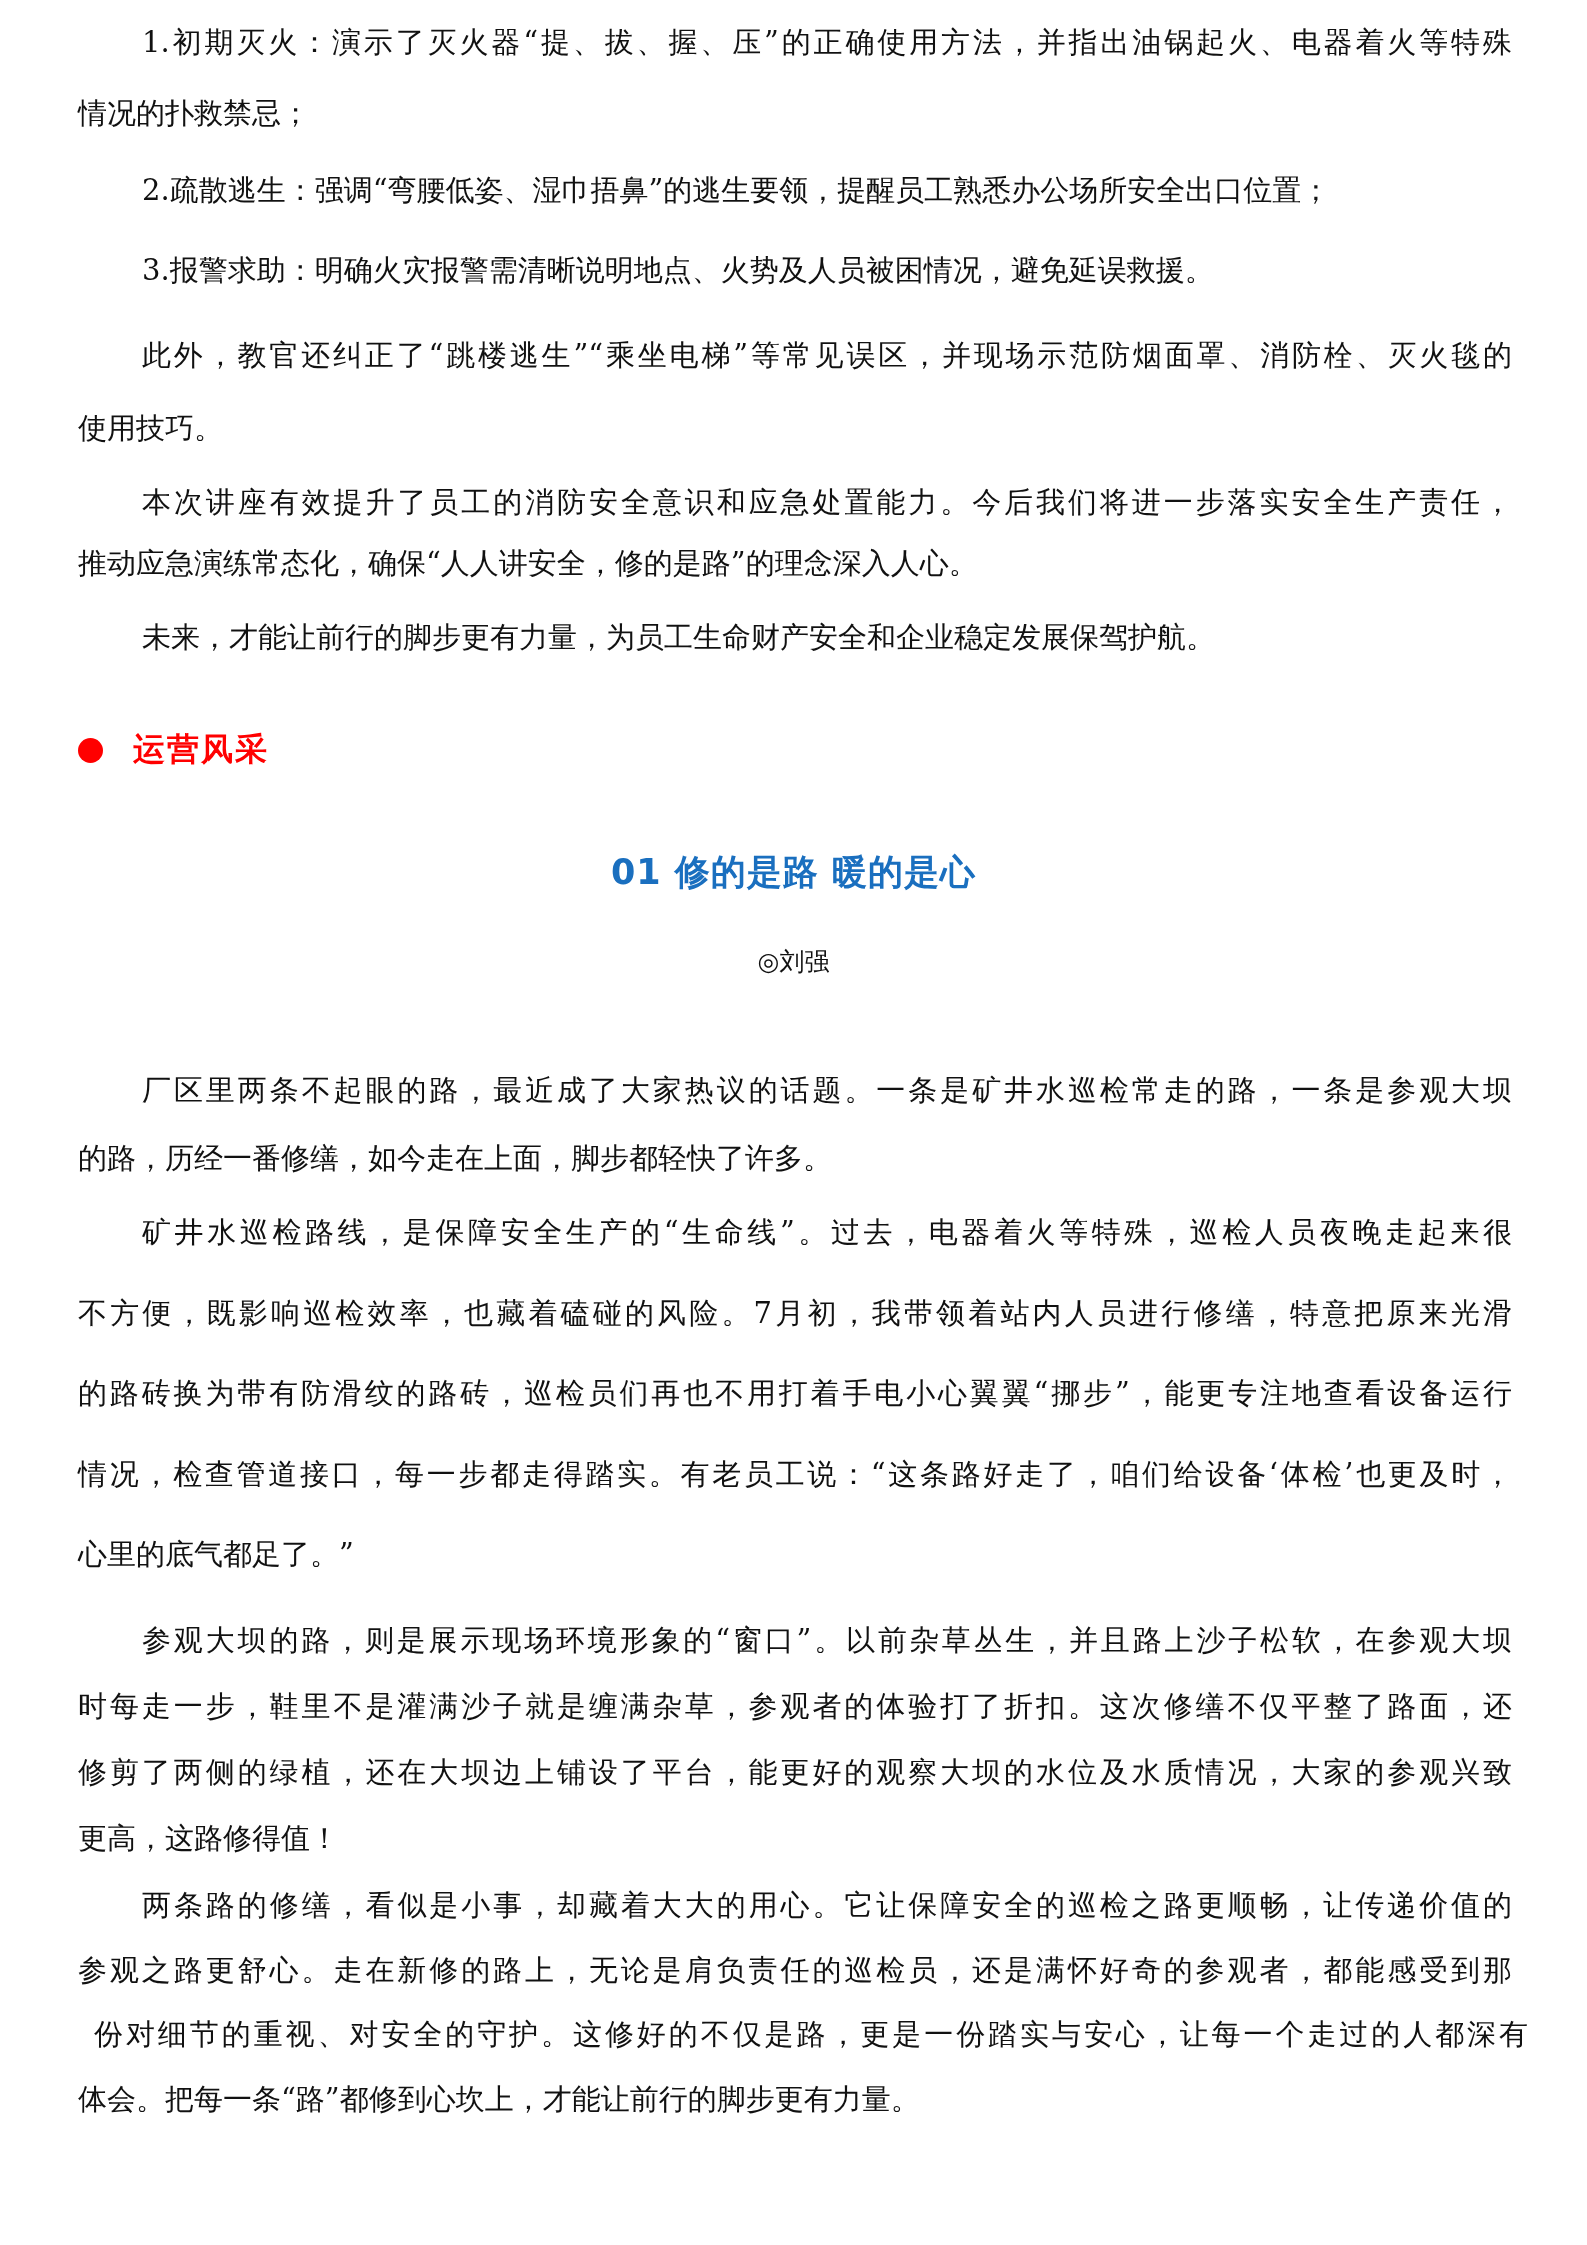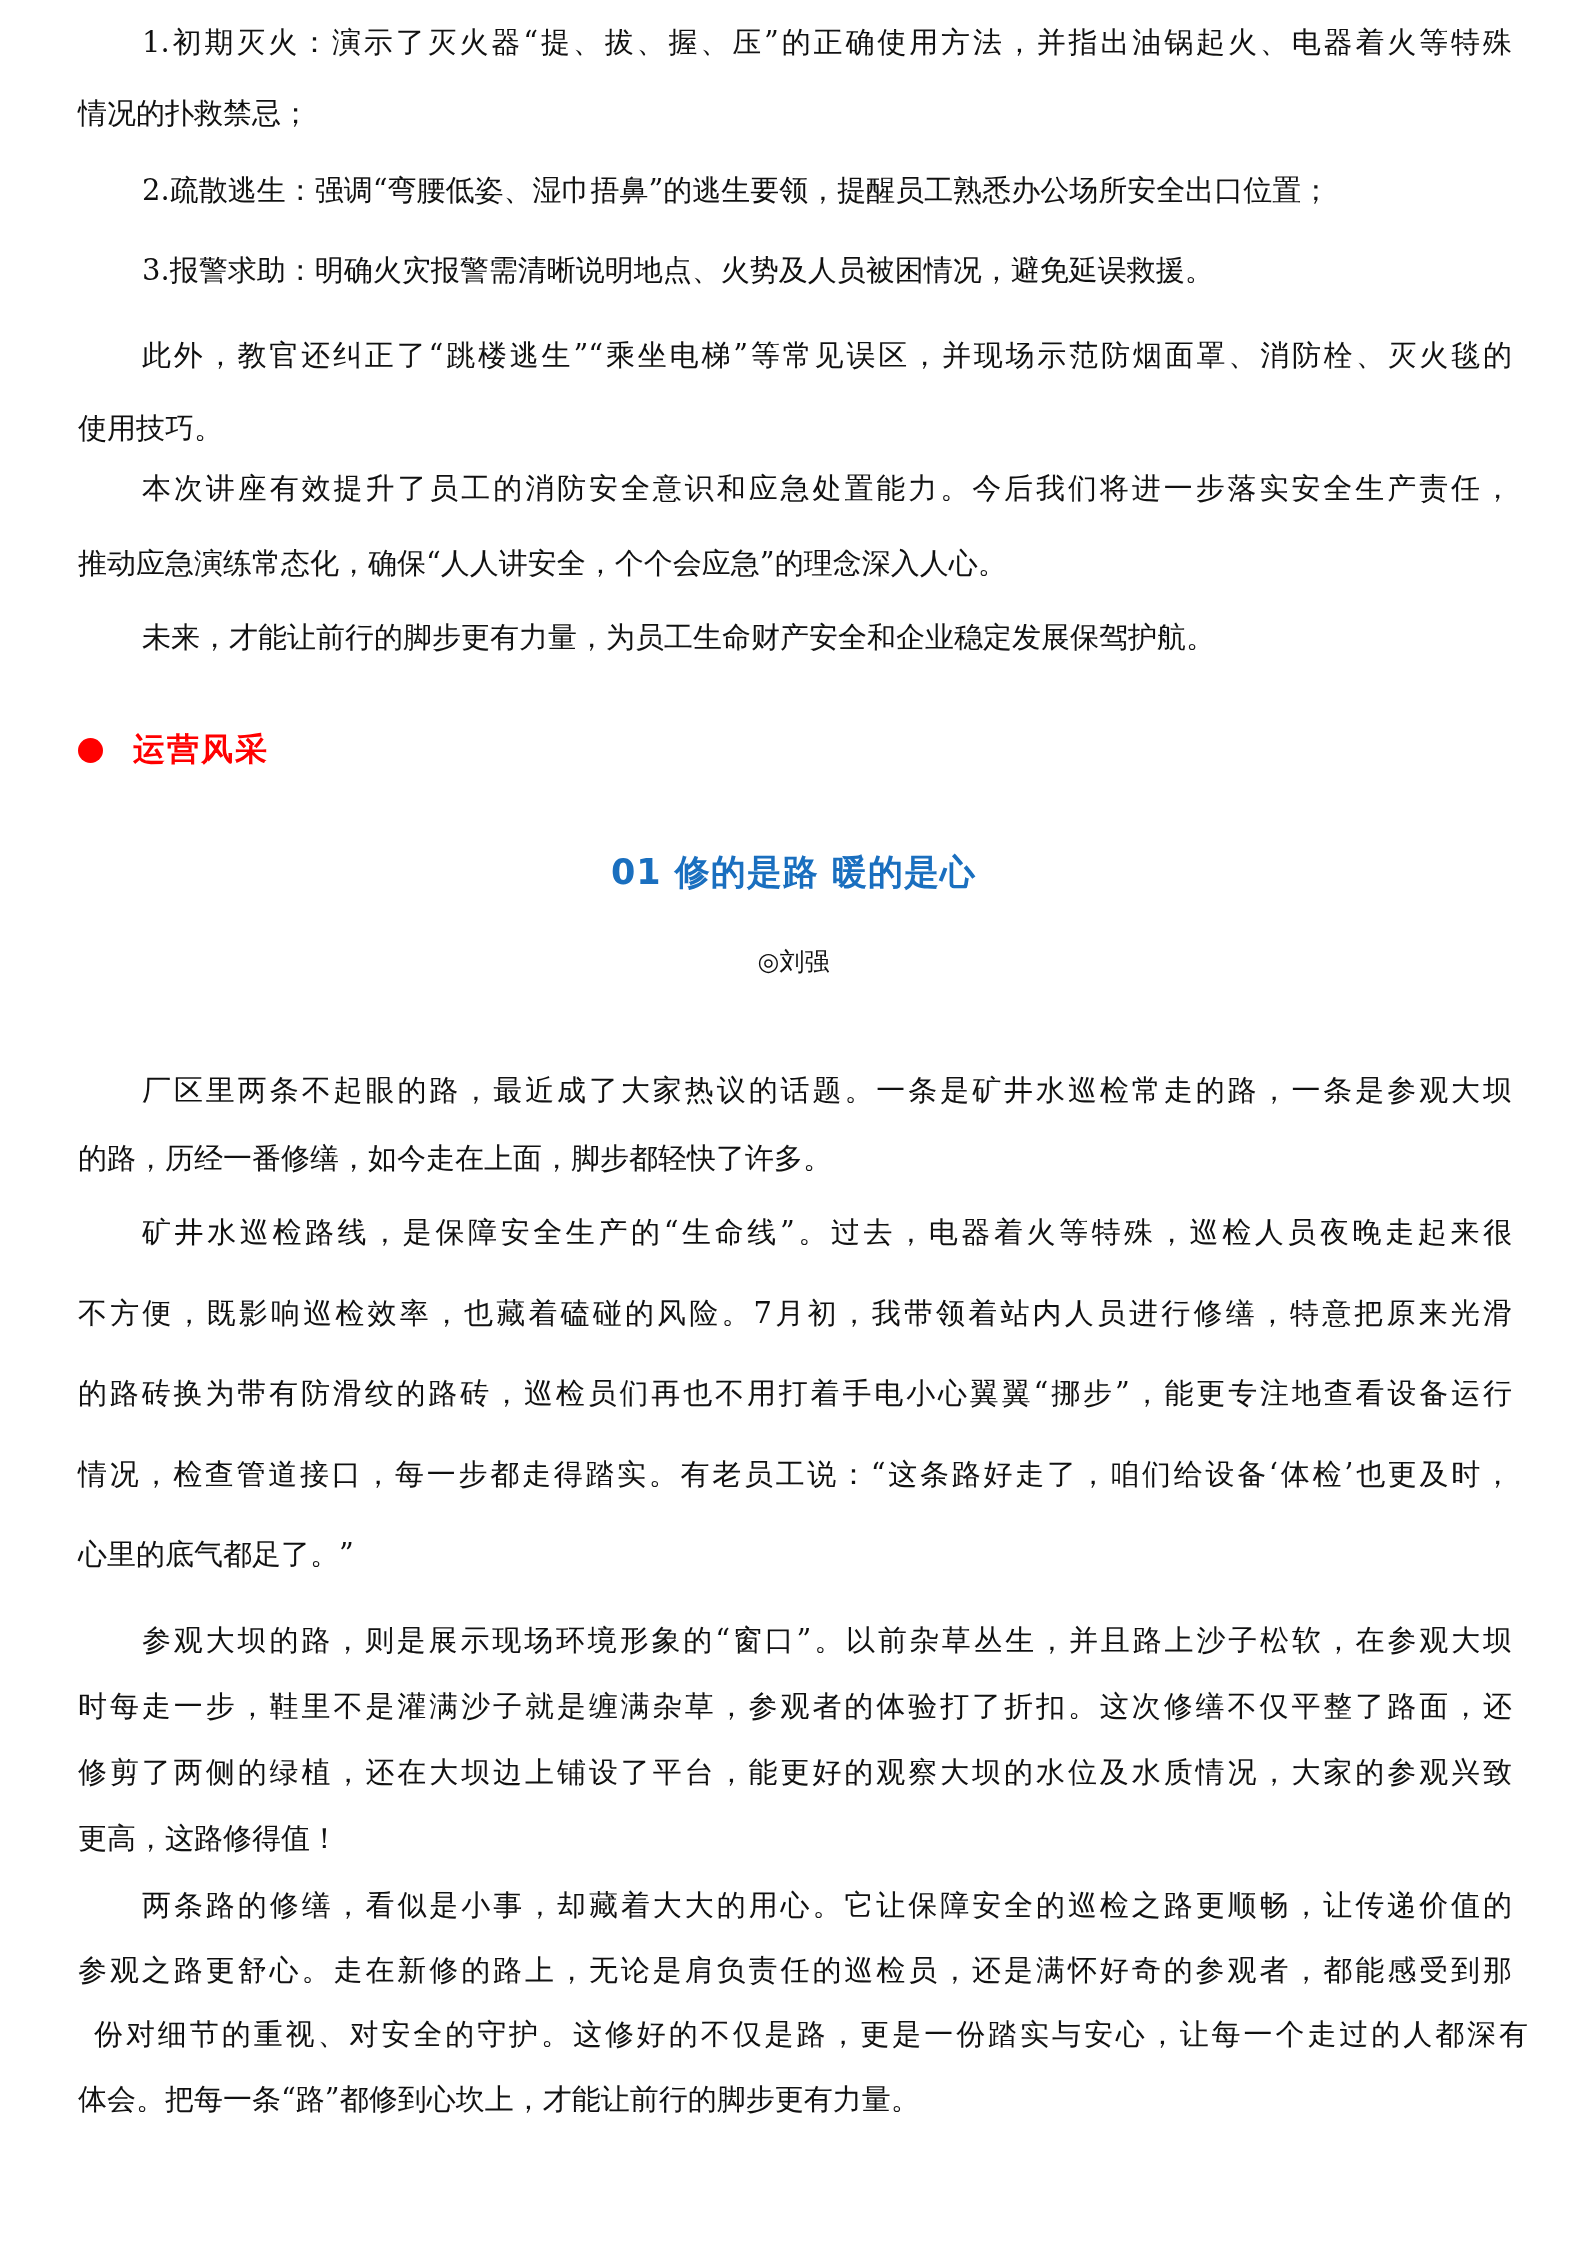--- a/index.html
+++ b/index.html
@@ -35,22 +35,22 @@
         <div class="line indent last" style="top: 170px;">2.疏散逃生：强调“弯腰低姿、湿巾捂鼻”的逃生要领，提醒员工熟悉办公场所安全出口位置；</div>
       </div>
       <div>
         <div class="line indent last" style="top: 250px;">3.报警求助：明确火灾报警需清晰说明地点、火势及人员被困情况，避免延误救援。</div>
       </div>
       <div>
         <div class="line indent" style="top: 335px;">此外，教官还纠正了“跳楼逃生”“乘坐电梯”等常见误区，并现场示范防烟面罩、消防栓、灭火毯的</div>
         <div class="line last" style="top: 408px;">使用技巧。</div>
       </div>
       <div>
-        <div class="line indent" style="top: 468px;">本次讲座有效提升了员工的消防安全意识和应急处置能力。今后我们将进一步落实安全生产责任，</div>
-        <div class="line last" style="top: 543px;">推动应急演练常态化，确保“人人讲安全，个个会应急”的理念深入人心。</div>
+        <div class="line indent" style="top: 482px;">本次讲座有效提升了员工的消防安全意识和应急处置能力。今后我们将进一步落实安全生产责任，</div>
+        <div class="line last" style="top: 543px;">推动应急演练常态化，确保“人人讲安全，修的是路”的理念深入人心。</div>
       </div>
       <div>
         <div class="line indent last" style="top: 617px;">未来，才能让前行的脚步更有力量，为员工生命财产安全和企业稳定发展保驾护航。</div>
       </div>
     </div>
 
   <div class="section-heading">
     <span class="bullet" style="background: rgb(255, 0, 0);"></span>
     <span class="section-heading-text" style="color: rgb(255, 0, 0);">运营风采</span>
   </div>

